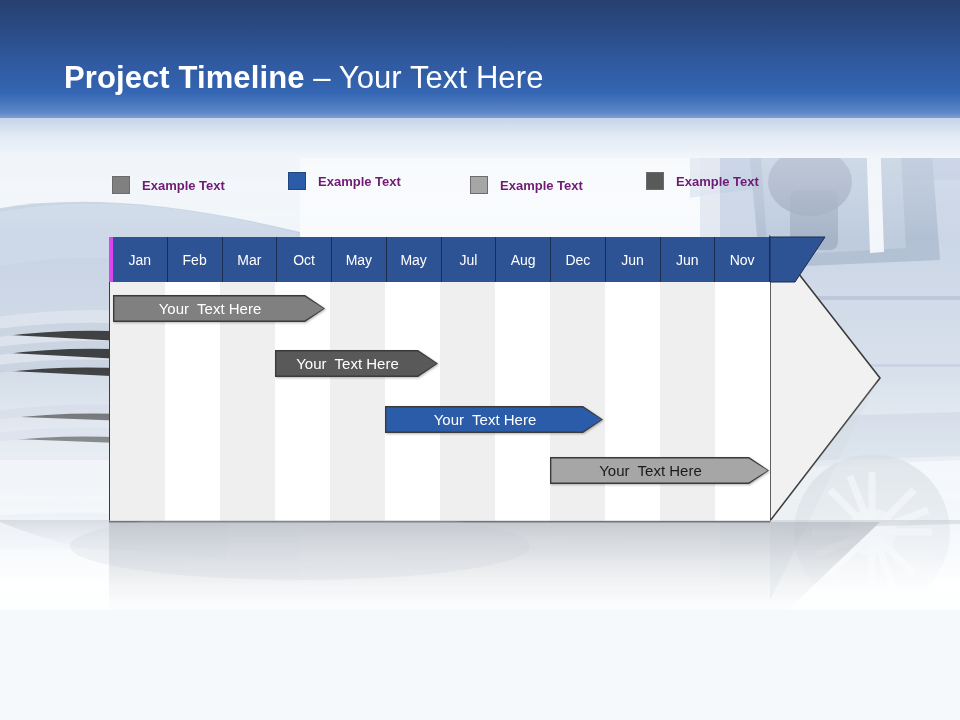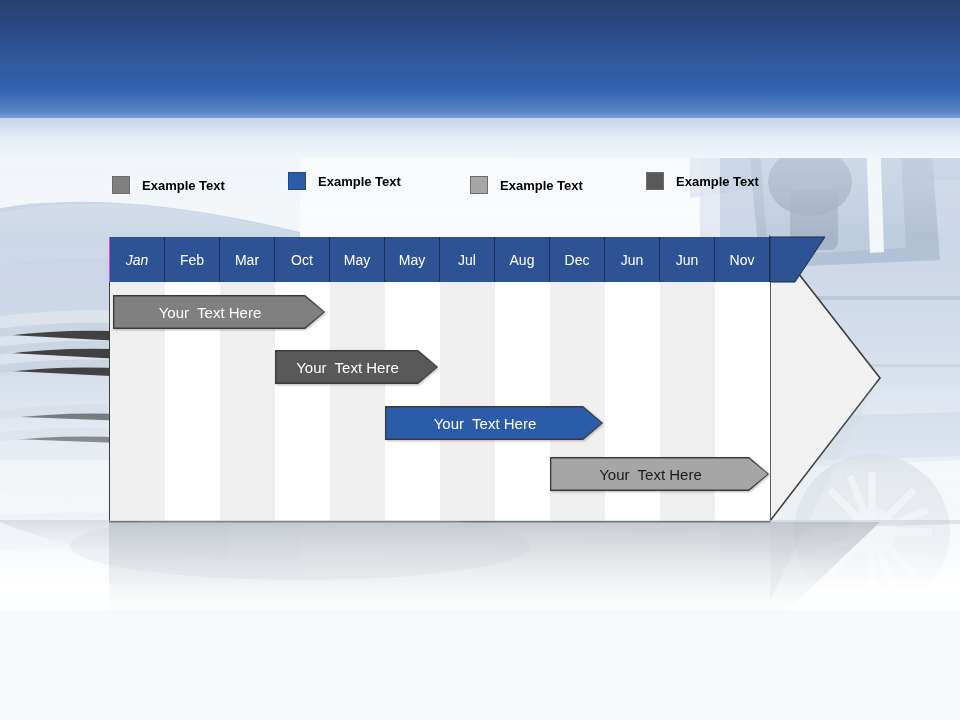--- a/index.html
+++ b/index.html
@@ -31,44 +31,44 @@
   #page-title .t-light{font-weight:normal;}
 
   
   #legend{position:absolute;left:110px;top:168px;width:740px;height:26px;}
   .legend-item{position:absolute;display:flex;align-items:center;height:26px;}
   .legend-swatch{
     width:18px;height:18px;border:1px solid #6b6b6b;box-sizing:border-box;
     box-shadow:0 0 0 0.5px rgba(255,255,255,.35);
   }
   .legend-label{
-    margin-left:12px;font-size:13px;font-weight:bold;color:#000000;white-space:nowrap;
+    margin-left:12px;font-size:13px;font-weight:bold;color:#701a75;white-space:nowrap;
   }
 
   
   #arrow-wrap{position:absolute;left:0;top:0;width:960px;height:720px;pointer-events:none;}
 
   
   #grid{position:absolute;left:109px;top:237px;width:661px;height:285px;}
   #month-row{position:absolute;left:0;top:0;width:661px;height:45px;display:flex;}
   .month-cell{
     flex:1 1 0;background:#2e5395;color:#ffffff;font-size:14px;
     display:flex;align-items:center;justify-content:center;
     border-right:1px solid #1b2d52;box-sizing:border-box;
   }
-  .month-cell:first-child{border-left:1px solid #d946ef;font-style:italic;}
+  .month-cell:first-child{border-left:4px solid #d946ef;}
   #body-row{position:absolute;left:0;top:45px;width:661px;height:240px;display:flex;
     border-left:1px solid #3d3d3d;border-bottom:1px solid #3d3d3d;box-sizing:border-box;}
   .body-cell{flex:1 1 0;box-sizing:border-box;}
   .body-cell.shade{background:#efefef;}
   .body-cell.plain{background:#ffffff;}
 
   
   .task-bar{
-    position:absolute;height:34px;display:flex;align-items:center;
+    position:absolute;height:27px;display:flex;align-items:center;
     filter:drop-shadow(1.5px 1.5px 1.2px rgba(0,0,0,.28));
   }
   .task-border{
     position:absolute;inset:0;
     clip-path:polygon(0 0, calc(100% - 20px) 0, 100% 50%, calc(100% - 20px) 100%, 0 100%);
     background:#3b3b3b;
   }
   .task-fill{
     position:absolute;left:1.4px;top:1.4px;right:1.4px;bottom:1.4px;
     clip-path:polygon(0 0, calc(100% - 19px) 0, 100% 50%, calc(100% - 19px) 100%, 0 100%);
@@ -177,20 +177,23 @@
       <path d="M-10 396 Q120 386 230 404 L226 440 Q110 424 -10 430 Z" fill="#d5dce6" opacity="0.7"></path>
     </g>
 
     <rect x="0" y="0" width="960" height="120" fill="url(#fadeTop)"></rect>
     <rect x="0" y="250" width="960" height="220" fill="url(#fadeBottom)"></rect>
     <rect x="300" y="0" width="420" height="470" fill="#ffffff" opacity="0.45"></rect>
   </svg>
 
   <div id="header-band"></div>
   <div id="header-fade"></div>
+  <div id="page-title">
+    <span class="t-bold">Project Timeline</span><span class="t-light"> – Your Text Here</span>
+  </div>
 
   <div id="legend">
 
     <div class="legend-item" style="left:2px;top:4px;">
       <span class="legend-swatch" style="background:#808080;"></span>
       <span class="legend-label">Example Text</span>
     </div>
 
     <div class="legend-item" style="left:178px;top:0px;">
       <span class="legend-swatch" style="background:#2a5caa;border-color:#1f467f;"></span>

